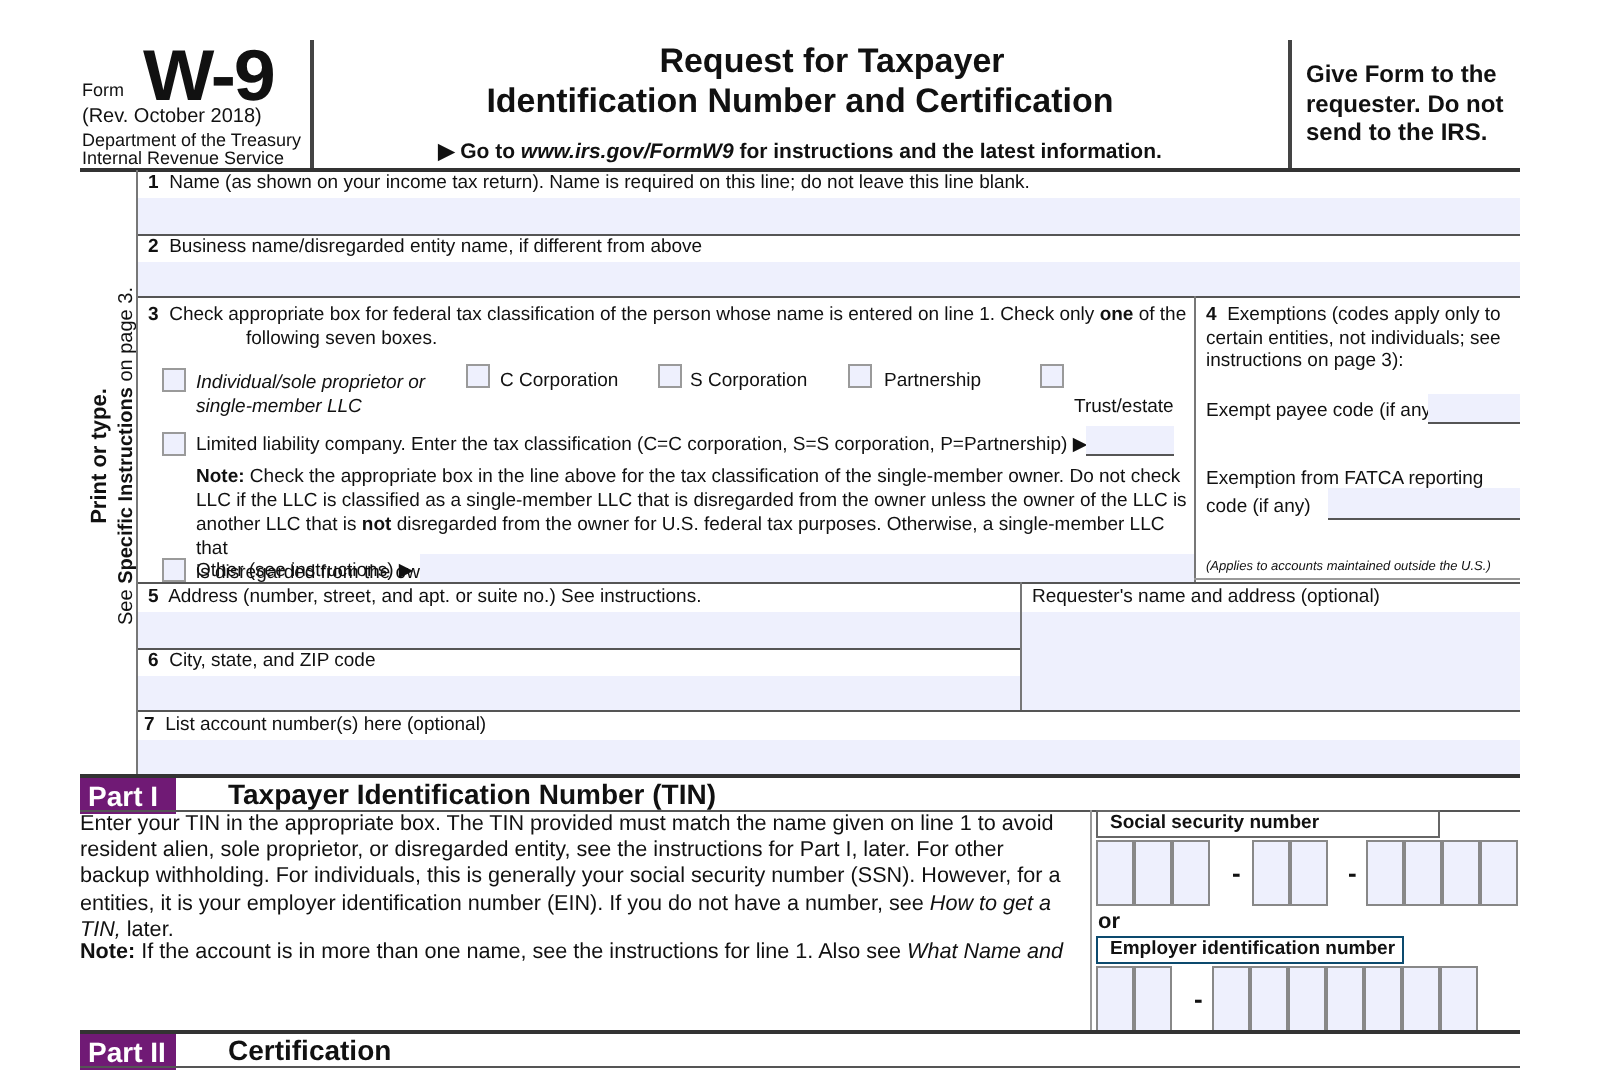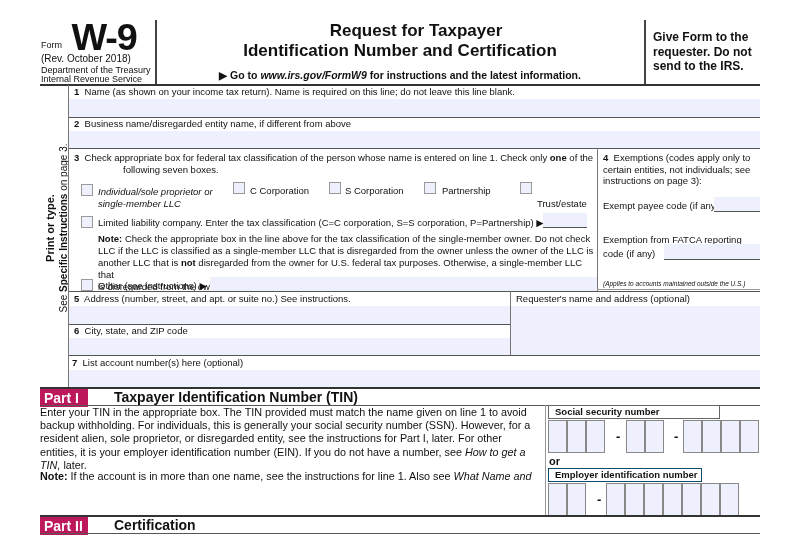--- a/index.html
+++ b/index.html
@@ -10,21 +10,21 @@
   .hline { position: absolute; height: 1px; background: #555; }
   .hline.thick { height: 2px; background: #333; }
   .vline { position: absolute; width: 1px; background: #777; }
   .vline.thick { width: 2px; background: #444; }
   .small { font-size: 9.5px; line-height: 12px; }
   .b { font-weight: bold; }
   .i { font-style: italic; }
   .cb { position: absolute; width: 12px; height: 12px; border: 1px solid #9a9a9a; background: #eef0fd; }
   .digit { position: absolute; width: 19px; height: 33px; border: 1px solid #888; background: #eef0fd; }
   .dash { position: absolute; font-size: 13px; font-weight: bold; }
-  .partbadge { position: absolute; background: #be185d; color: #fff; font-weight: bold; font-size: 14px; padding: 1px 4px; line-height: 16px; }
+  .partbadge { position: absolute; background: #701a75; color: #fff; font-weight: bold; font-size: 14px; padding: 1px 4px; line-height: 16px; }
   .parttitle { position: absolute; font-weight: bold; font-size: 14px; }
 </style>
 </head>
 <body>
 
 <div>
   <div class="abs small" style="left:41px;top:39px;font-size:9px;">Form</div>
   <div class="abs b" style="left:73px;top:18px;font-size:36px;line-height:40px;letter-spacing:-1px;transform:scaleX(1.05);">W-9</div>
   <div class="abs" style="left:41px;top:53px;font-size:10px;">(Rev. October 2018)</div>
   <div class="abs" style="left:41px;top:65px;font-size:9px;">Department of the Treasury</div>
@@ -175,22 +175,22 @@
 </div>
 <div class="hline thick" style="left:40px;width:720px;top:387px;"></div>
 
 <div>
   <div class="partbadge" style="left:40px;top:389px;width:48px;">Part I</div>
   <div class="parttitle" style="left:114px;top:389px;">Taxpayer Identification Number (TIN)</div>
   <div class="hline" style="left:40px;width:720px;top:405px;"></div>
 
   <div class="abs" style="left:40px;top:406px;font-size:10.8px;line-height:13.2px;width:500px;">
     <div>Enter your TIN in the appropriate box. The TIN provided must match the name given on line 1 to avoid</div>
+    <div>resident alien, sole proprietor, or disregarded entity, see the instructions for Part I, later. For other</div>
     <div>backup withholding. For individuals, this is generally your social security number (SSN). However, for a</div>
-    <div>resident alien, sole proprietor, or disregarded entity, see the instructions for Part I, later. For other</div>
     <div><span>entities, it is your employer identification number (EIN). If you do not have a number, see</span> <span class="i">How to get a</span></div>
     <div><span class="i">TIN,</span> <span>later.</span></div>
   </div>
   <div class="abs" style="left:40px;top:470px;font-size:10.8px;line-height:13.2px;width:500px;">
     <div><span class="b">Note:</span> <span>If the account is in more than one name, see the instructions for line 1. Also see</span> <span class="i">What Name and</span></div>
   </div>
 
   <div class="vline" style="left:545px;top:405px;height:111px;background:#999;"></div>
 
   <div class="abs b" style="left:548px;top:405px;width:172px;height:14px;border:1px solid #666;font-size:9.5px;padding-left:6px;line-height:12px;">Social security number</div>

